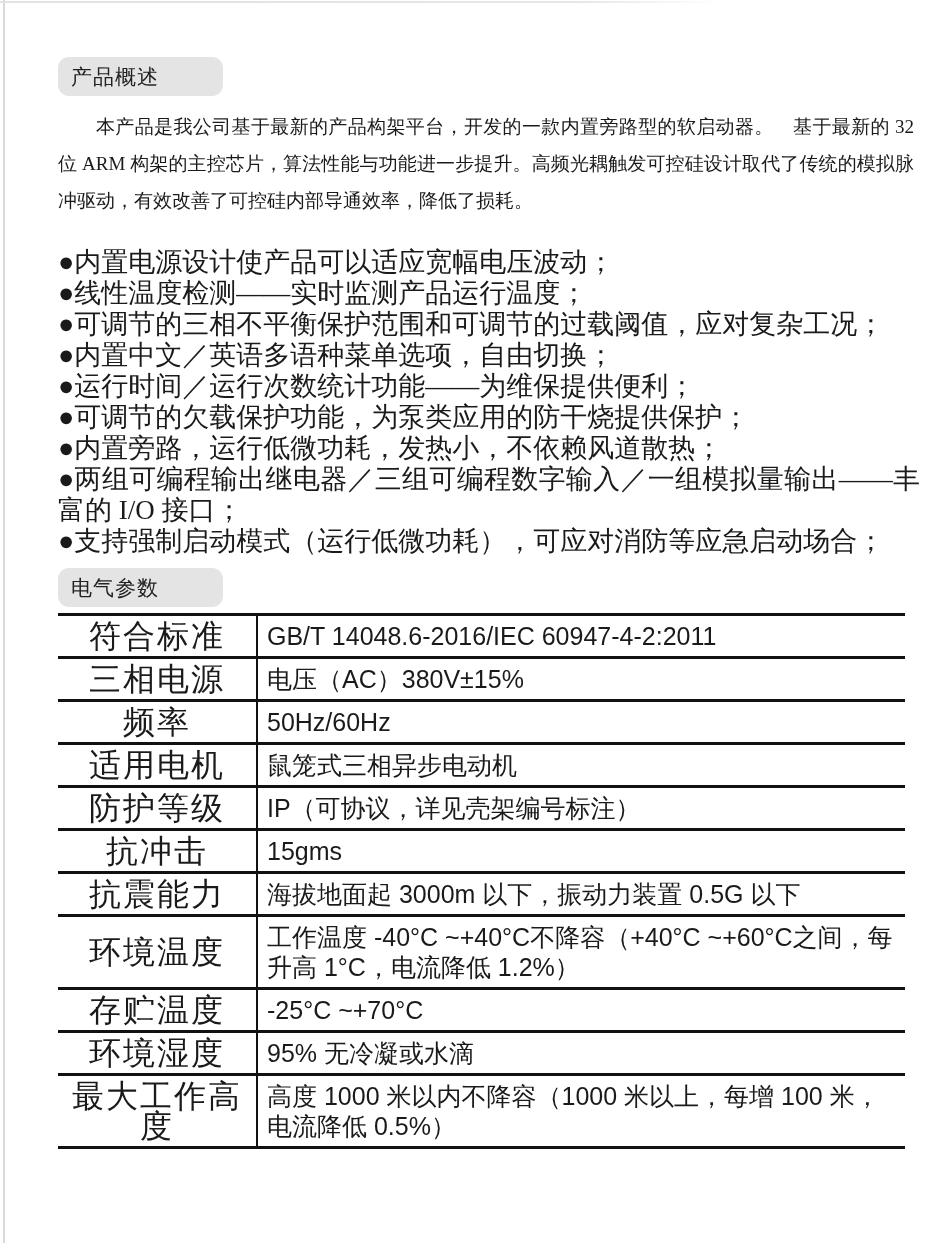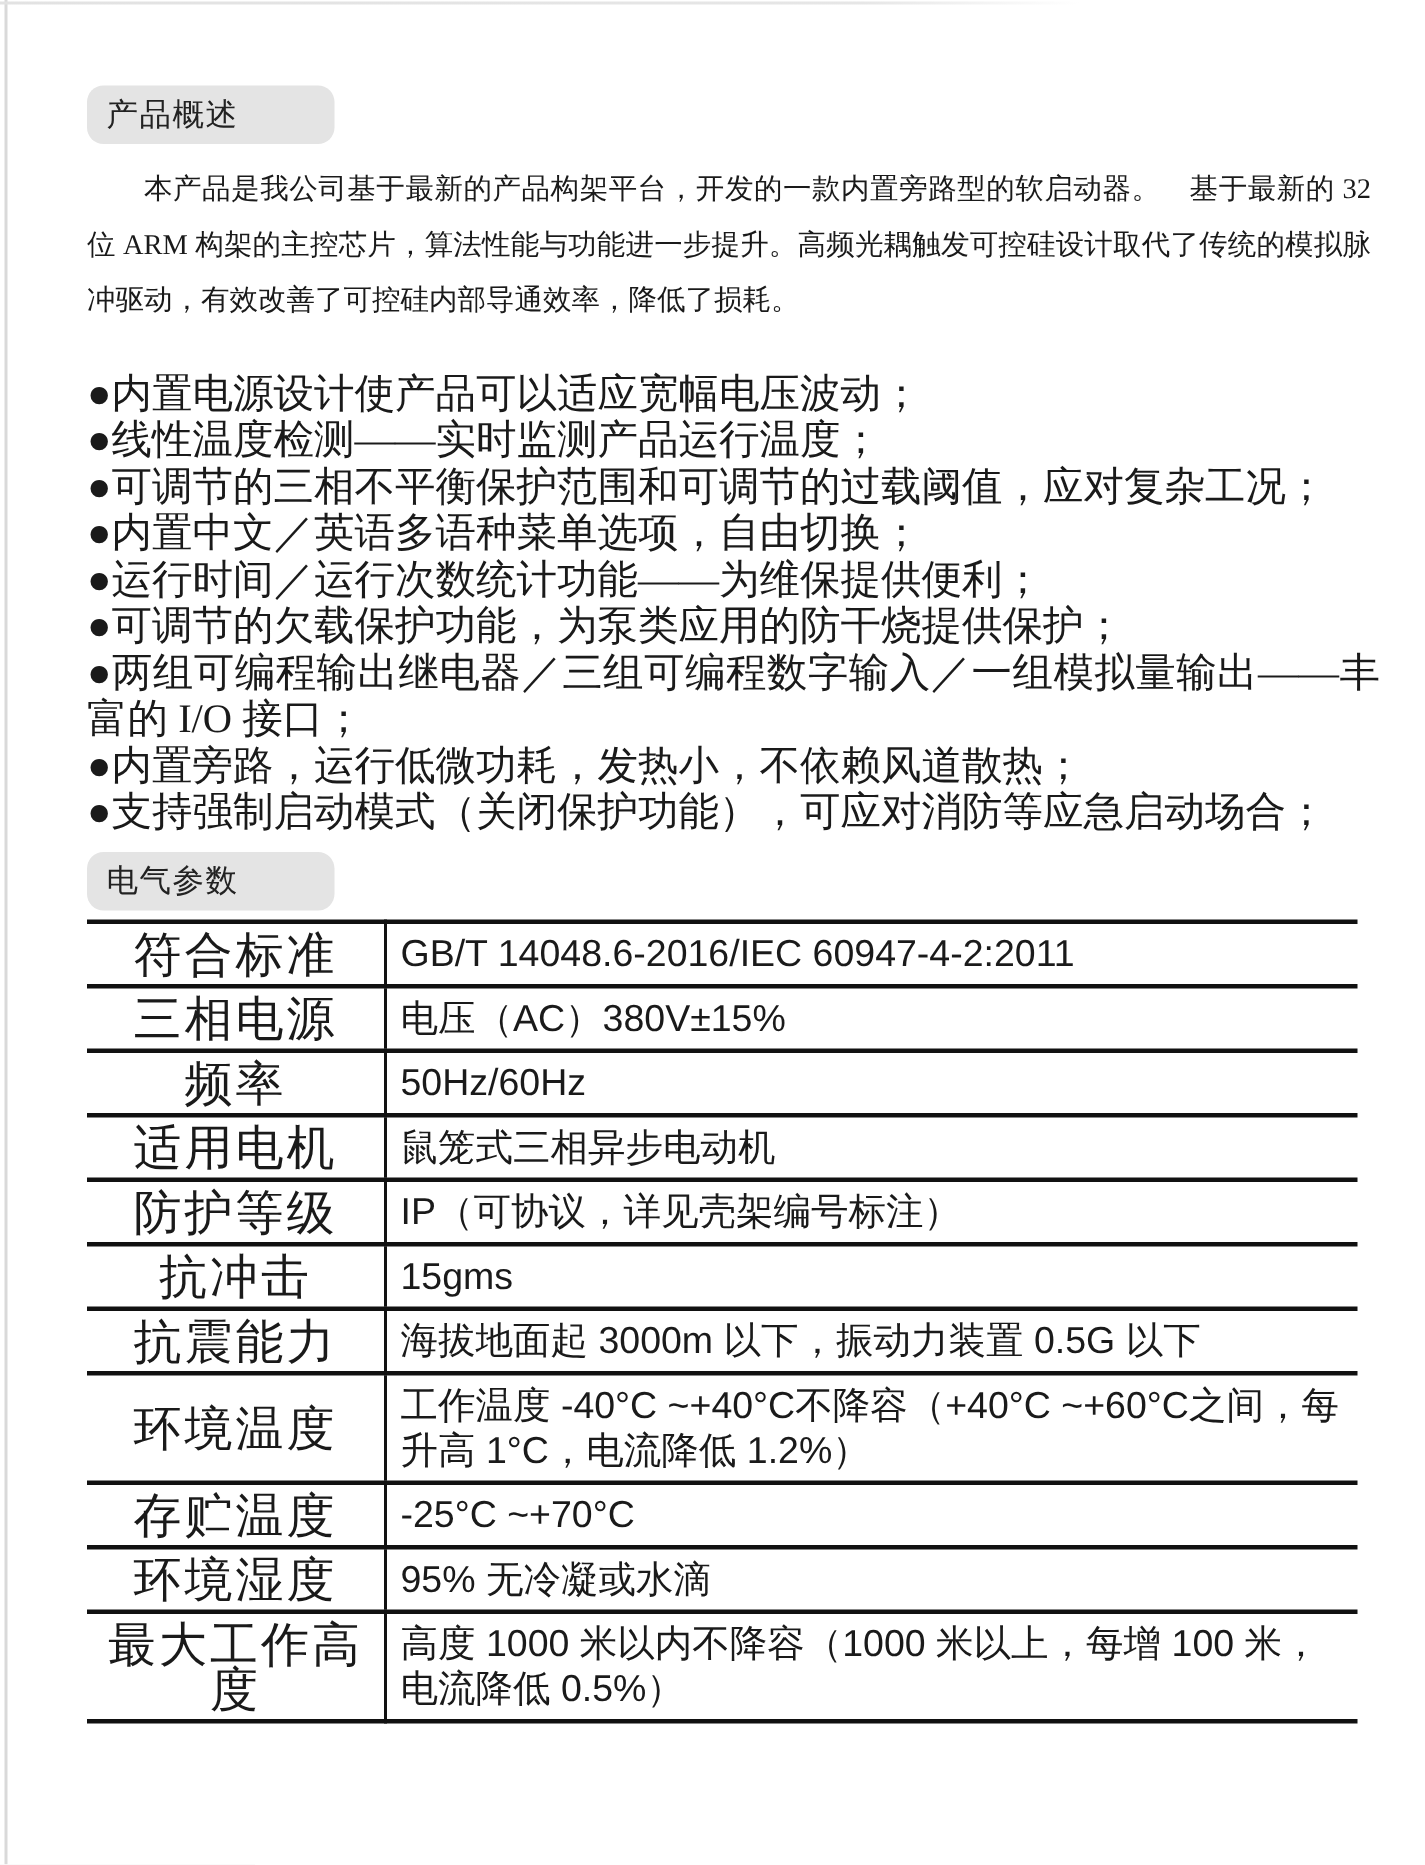--- a/index.html
+++ b/index.html
@@ -93,25 +93,25 @@
       <div class="bullet-line">●线性温度检测——实时监测产品运行温度；</div>
 
       <div class="bullet-line">●可调节的三相不平衡保护范围和可调节的过载阈值，应对复杂工况；</div>
 
       <div class="bullet-line">●内置中文／英语多语种菜单选项，自由切换；</div>
 
       <div class="bullet-line">●运行时间／运行次数统计功能——为维保提供便利；</div>
 
       <div class="bullet-line">●可调节的欠载保护功能，为泵类应用的防干烧提供保护；</div>
 
+      <div class="bullet-line">●内置旁路，运行低微功耗，发热小，不依赖风道散热；</div>
+
       <div class="bullet-line">●两组可编程输出继电器／三组可编程数字输入／一组模拟量输出——丰富的 I/O 接口；</div>
 
-      <div class="bullet-line">●内置旁路，运行低微功耗，发热小，不依赖风道散热；</div>
-
-      <div class="bullet-line">●支持强制启动模式（关闭保护功能），可应对消防等应急启动场合；</div>
+      <div class="bullet-line">●支持强制启动模式（运行低微功耗），可应对消防等应急启动场合；</div>
     </div>
 
   <div class="badge params">
     <span>电气参数</span>
   </div>
 
   <table class="spec">
     <tbody>
 
         <tr>

